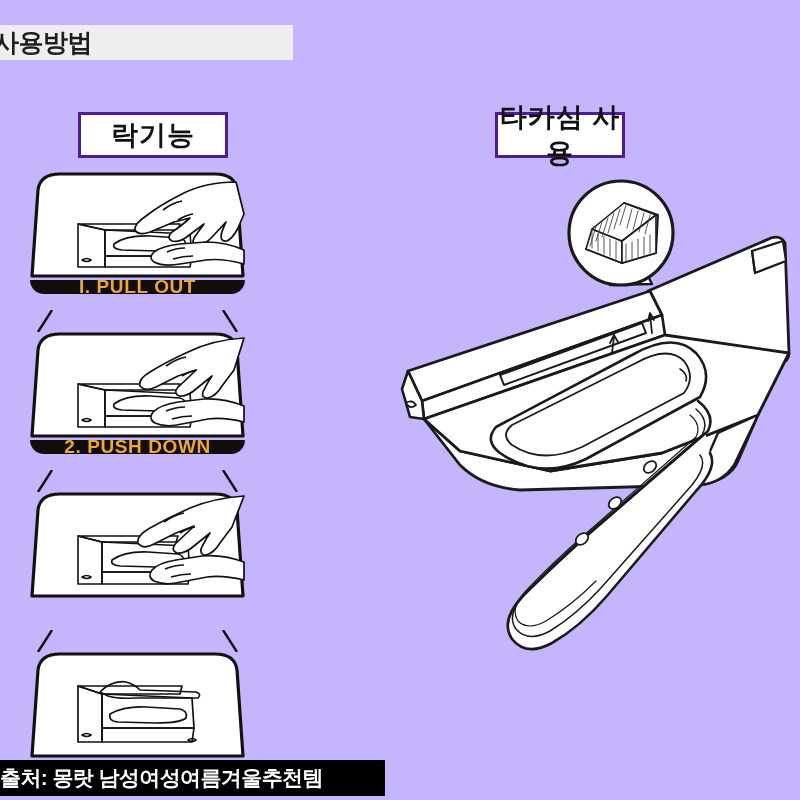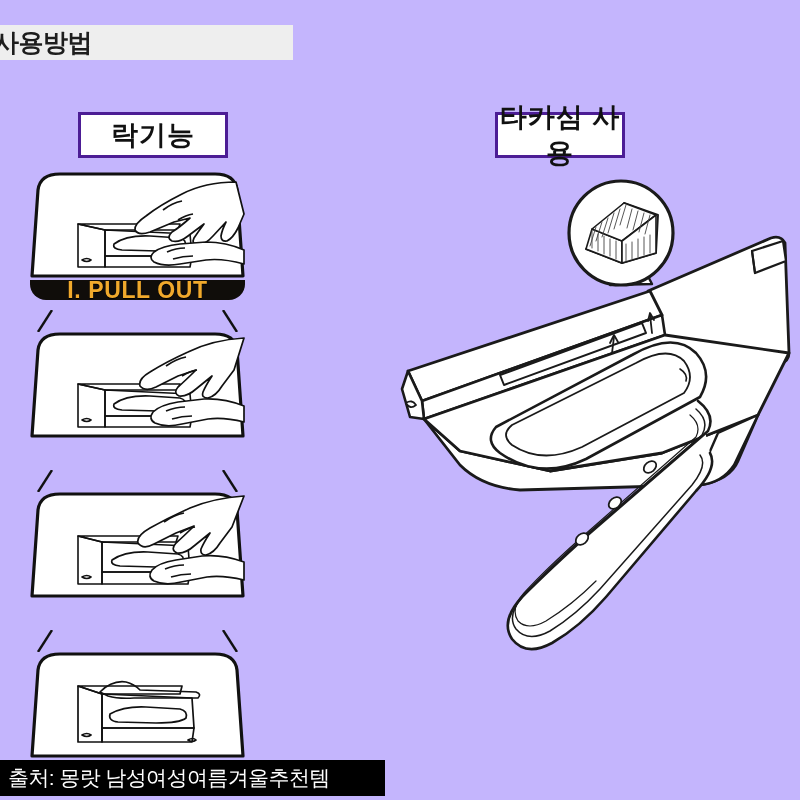--- a/index.html
+++ b/index.html
@@ -88,25 +88,25 @@
   .step-art {
     position: relative;
     width: 100%;
     height: 108px;
     overflow: hidden;
   }
   .step-art svg { display:block; width:100%; height:100%; }
 
   .step-label {
     position: relative;
-    height: 20px;
+    height: 14px;
     background: #100d0a;
     border-radius: 0 0 16px 16px;
     color: #f0a92c;
-    font-size: 23px;
+    font-size: 19px;
     font-weight: bold;
     letter-spacing: 0.6px;
     display: flex;
     align-items: center;
     justify-content: center;
     text-shadow: 0 1px 0 #000;
   }
 
   .connector {
     position: absolute;
@@ -134,24 +134,24 @@
     bottom: 4px;
     width: 385px;
     height: 36px;
     background: #000000;
     display: flex;
     align-items: center;
   }
   .source-text {
     color: #ffffff;
     font-size: 21px;
-    font-weight: normal;
+    font-weight: bold;
     letter-spacing: -0.6px;
     white-space: nowrap;
-    padding-left: 8px;
+    padding-left: 0;
   }
 </style>
 </head>
 <body>
 
 <div id="screen">
 
   <div class="header-band"></div>
   <div class="header-title">사용방법</div>
 
@@ -228,20 +228,21 @@
             <path d="M152 44 q8 -5 15 -6" fill="none"></path>
           </g>
           <g fill="#fff" stroke="#111" stroke-width="1.7" stroke-linejoin="round">
             <path d="M214 74 Q194 66 174 67 L148 70 Q130 73 123 80 Q118 87 125 91
                      Q136 96 152 92 L178 87 Q194 85 214 90 Z"></path>
             <path d="M136 79 q10 -4 19 -4" fill="none"></path>
             <path d="M142 87 q10 -3 20 -3" fill="none"></path>
           </g>
         </svg>
       </div>
+      <div class="step-label">2. PUSH DOWN</div>
     </div>
     <div class="connector" style="top:298px;">
       <svg viewBox="0 0 215 22">
           <g stroke="#111" stroke-width="2.4" fill="none">
         <path d="M22 0 L8 22"></path>
             <path d="M193 0 L207 22"></path>
           </g>
         </svg>
     </div>
 

